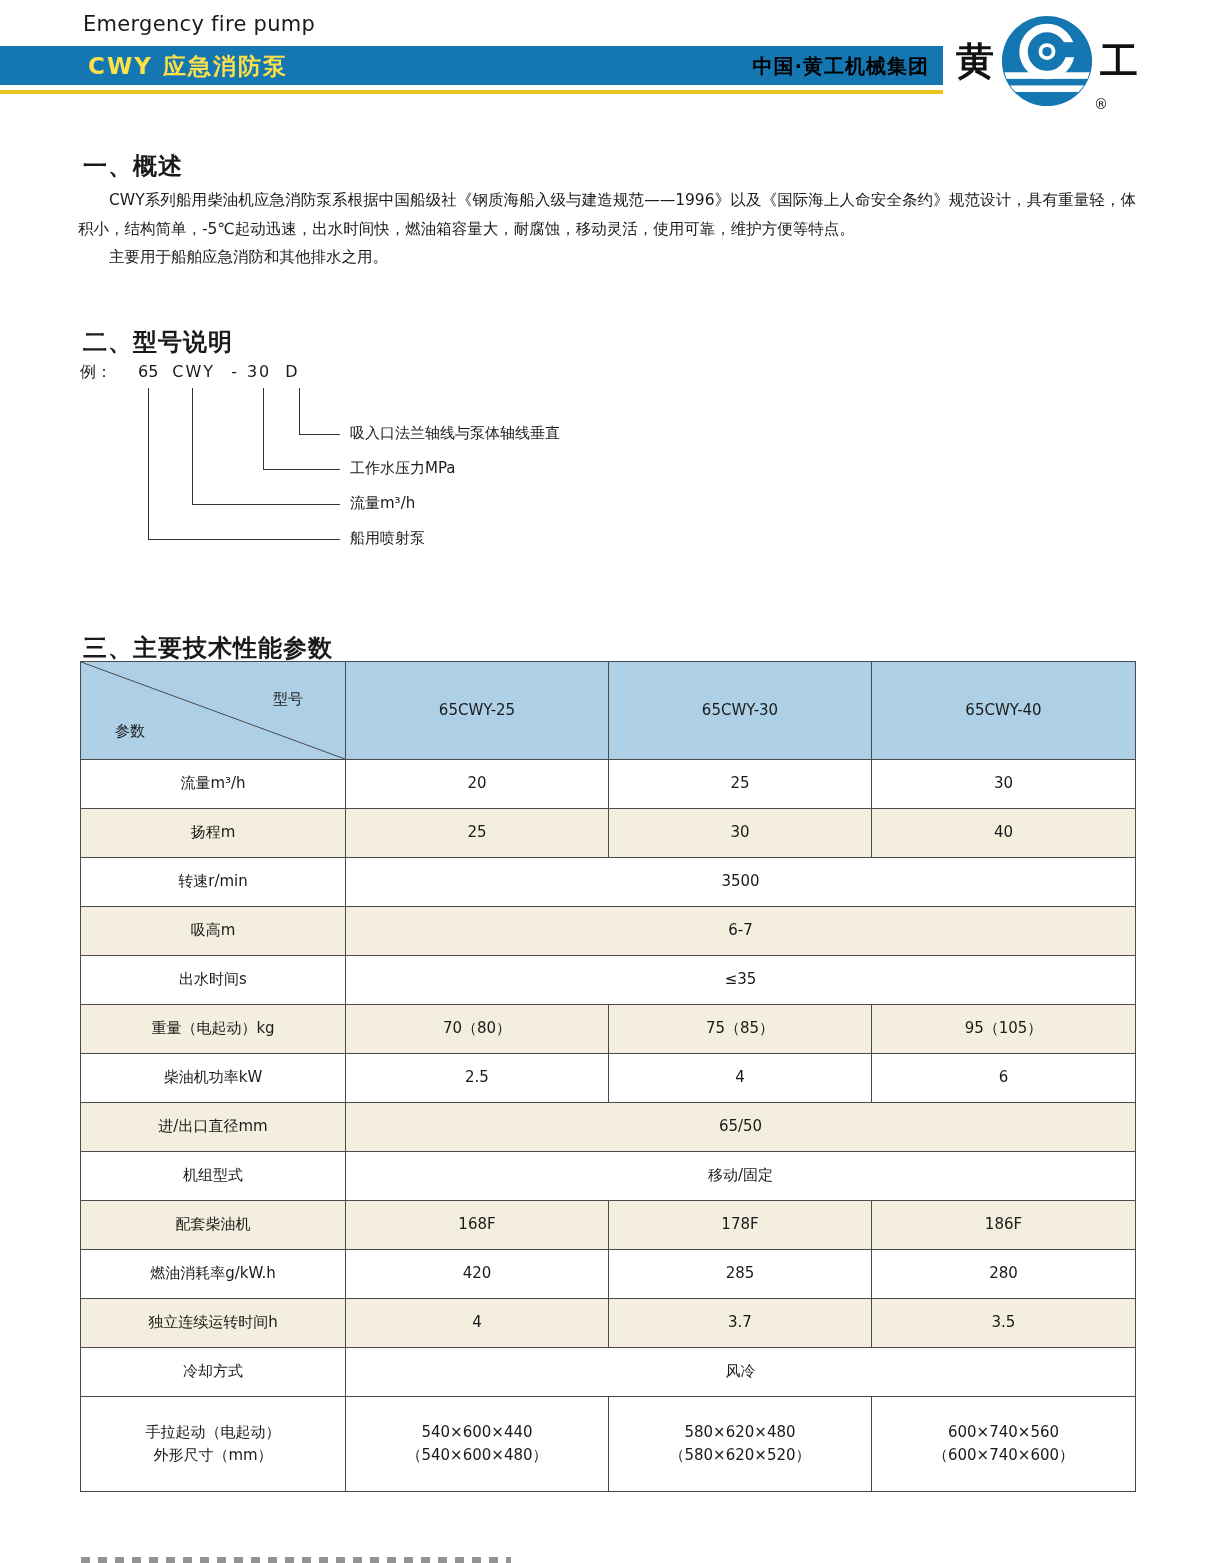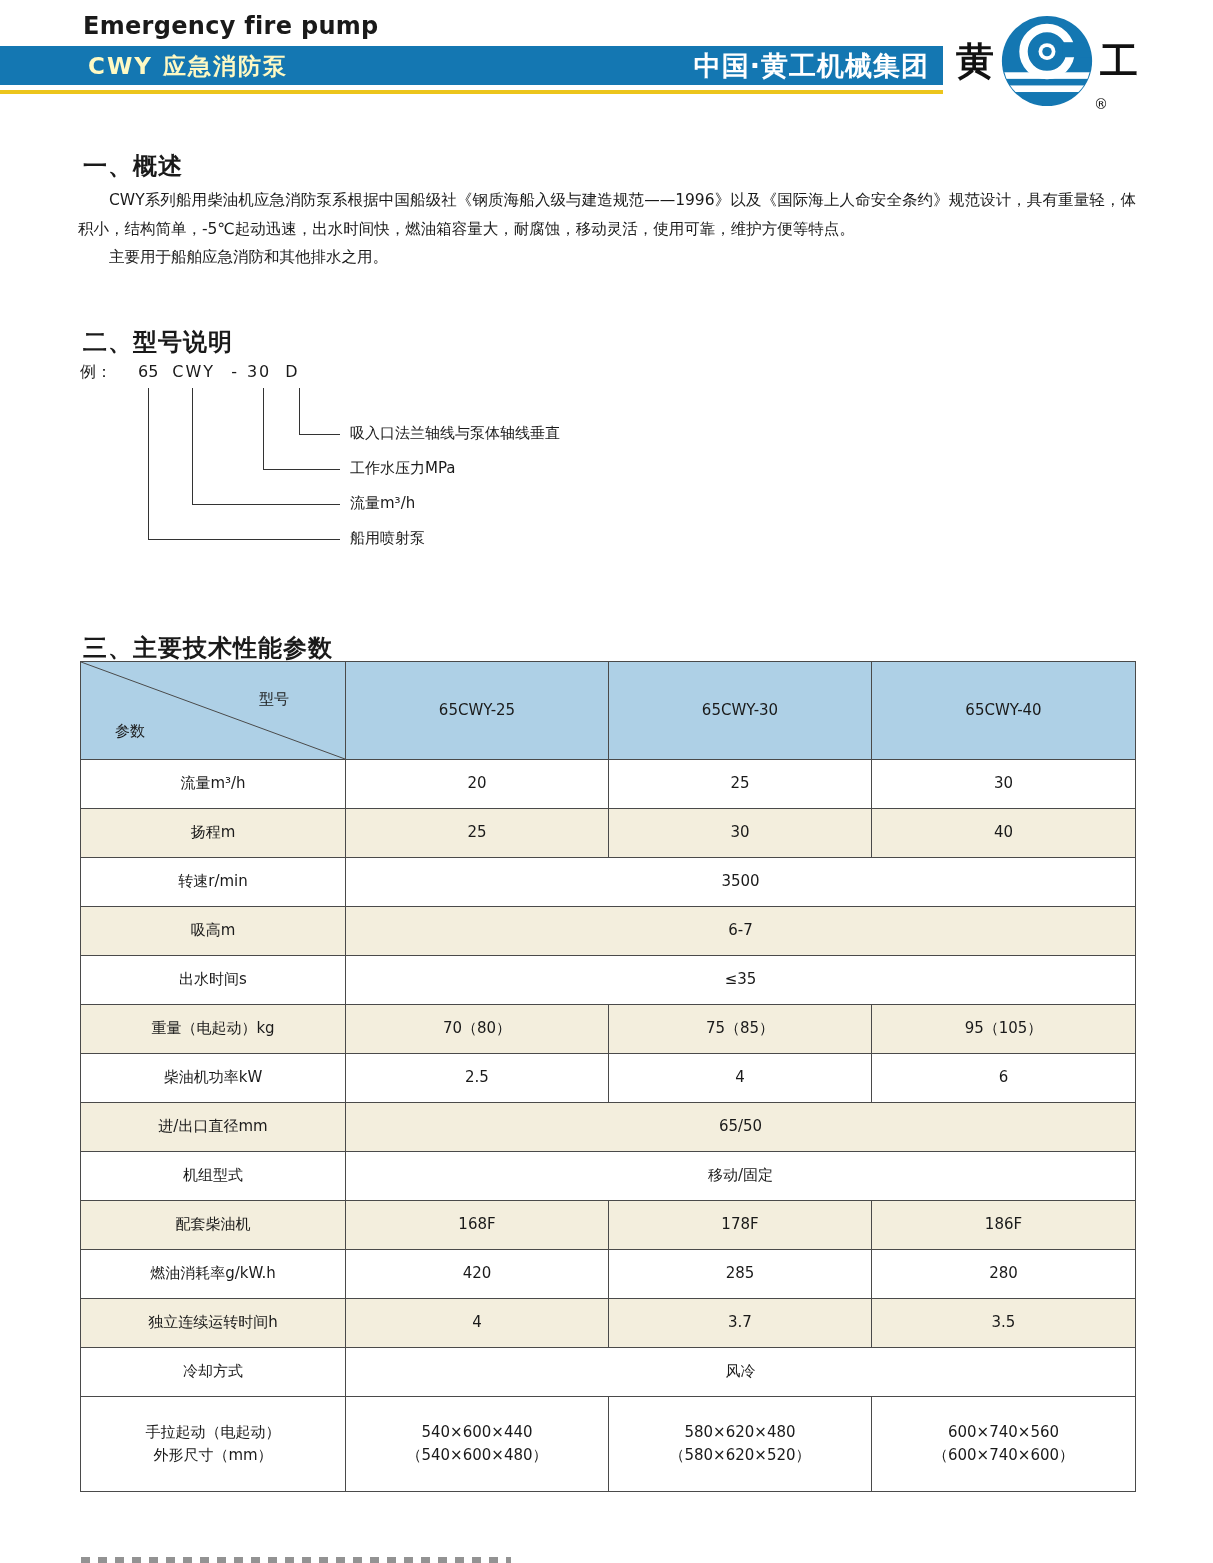--- a/index.html
+++ b/index.html
@@ -4,26 +4,26 @@
 <style>
   html,body{margin:0;padding:0;}
   body{
     width:1213px;height:1563px;position:relative;overflow:hidden;
     background:#ffffff;color:#1a1a1a;
     font-family:"DejaVu Sans","Liberation Sans",sans-serif;
   }
   .abs{position:absolute;}
 
   
-  .title-en{left:83px;top:12px;font-size:24px;font-weight:bold;letter-spacing:.3px;}
+  .title-en{left:83px;top:12px;font-size:21px;font-weight:normal;letter-spacing:.3px;}
   .banner{left:0;top:46px;width:943px;height:39px;background:#1477b2;}
   .banner-title{position:absolute;left:88px;top:50%;transform:translateY(-50%);
-    color:#fef9c3;font-size:23px;font-weight:bold;letter-spacing:2px;white-space:nowrap;}
+    color:#fde047;font-size:23px;font-weight:bold;letter-spacing:2px;white-space:nowrap;}
   .banner-company{position:absolute;right:14px;top:50%;transform:translateY(-50%);
-    color:#ffffff;font-size:27px;font-weight:bold;letter-spacing:1px;white-space:nowrap;}
+    color:#000000;font-size:20px;font-weight:bold;letter-spacing:1px;white-space:nowrap;}
   .gold-line{left:0;top:90px;width:943px;height:4px;background:#ecc51c;}
 
   .logo{left:956px;top:8px;width:210px;height:106px;display:flex;align-items:center;gap:6px;}
   .logo-char{font-size:38px;font-weight:bold;color:#111;line-height:1;}
   .logo-reg{position:absolute;right:58px;bottom:2px;font-size:14px;color:#111;}
 
   
   .sec-heading{left:83px;font-size:24px;font-weight:bold;letter-spacing:1px;}
   .body-text{left:78px;width:1058px;}
   .body-text p{margin:0;text-indent:2em;font-size:15.5px;line-height:1.85;text-align:justify;}
@@ -46,21 +46,21 @@
   .specs th,.specs td{
     border:1px solid #4a4a4a;font-size:15px;font-weight:normal;
     text-align:center;vertical-align:middle;white-space:pre-line;
     color:#1a1a1a;padding:2px;line-height:1.55;
   }
   .head-row{height:95px;}
   .head-row th{background:#aed0e6;}
   .corner{position:relative;padding:0;}
   .diag-svg{position:absolute;left:0;top:0;width:100%;height:100%;display:block;}
   .diag-svg line{stroke:#4a4a4a;stroke-width:1;vector-effect:non-scaling-stroke;}
-  .corner-top{position:absolute;top:26px;right:56px;}
+  .corner-top{position:absolute;top:26px;right:42px;}
   .corner-bottom{position:absolute;bottom:16px;left:34px;}
   .specs tbody tr{height:49px;}
   .specs tbody tr.tall{height:95px;}
   tr.cream td{background:#f3eedd;margin-left:48px;}
   tr.white td{background:#ffffff;}
 
   
   .clipped-strip{left:81px;top:1557px;width:430px;height:6px;overflow:hidden;
     background:repeating-linear-gradient(90deg,#3a3a3a 0 9px,transparent 9px 17px);opacity:.55;}
 </style>

